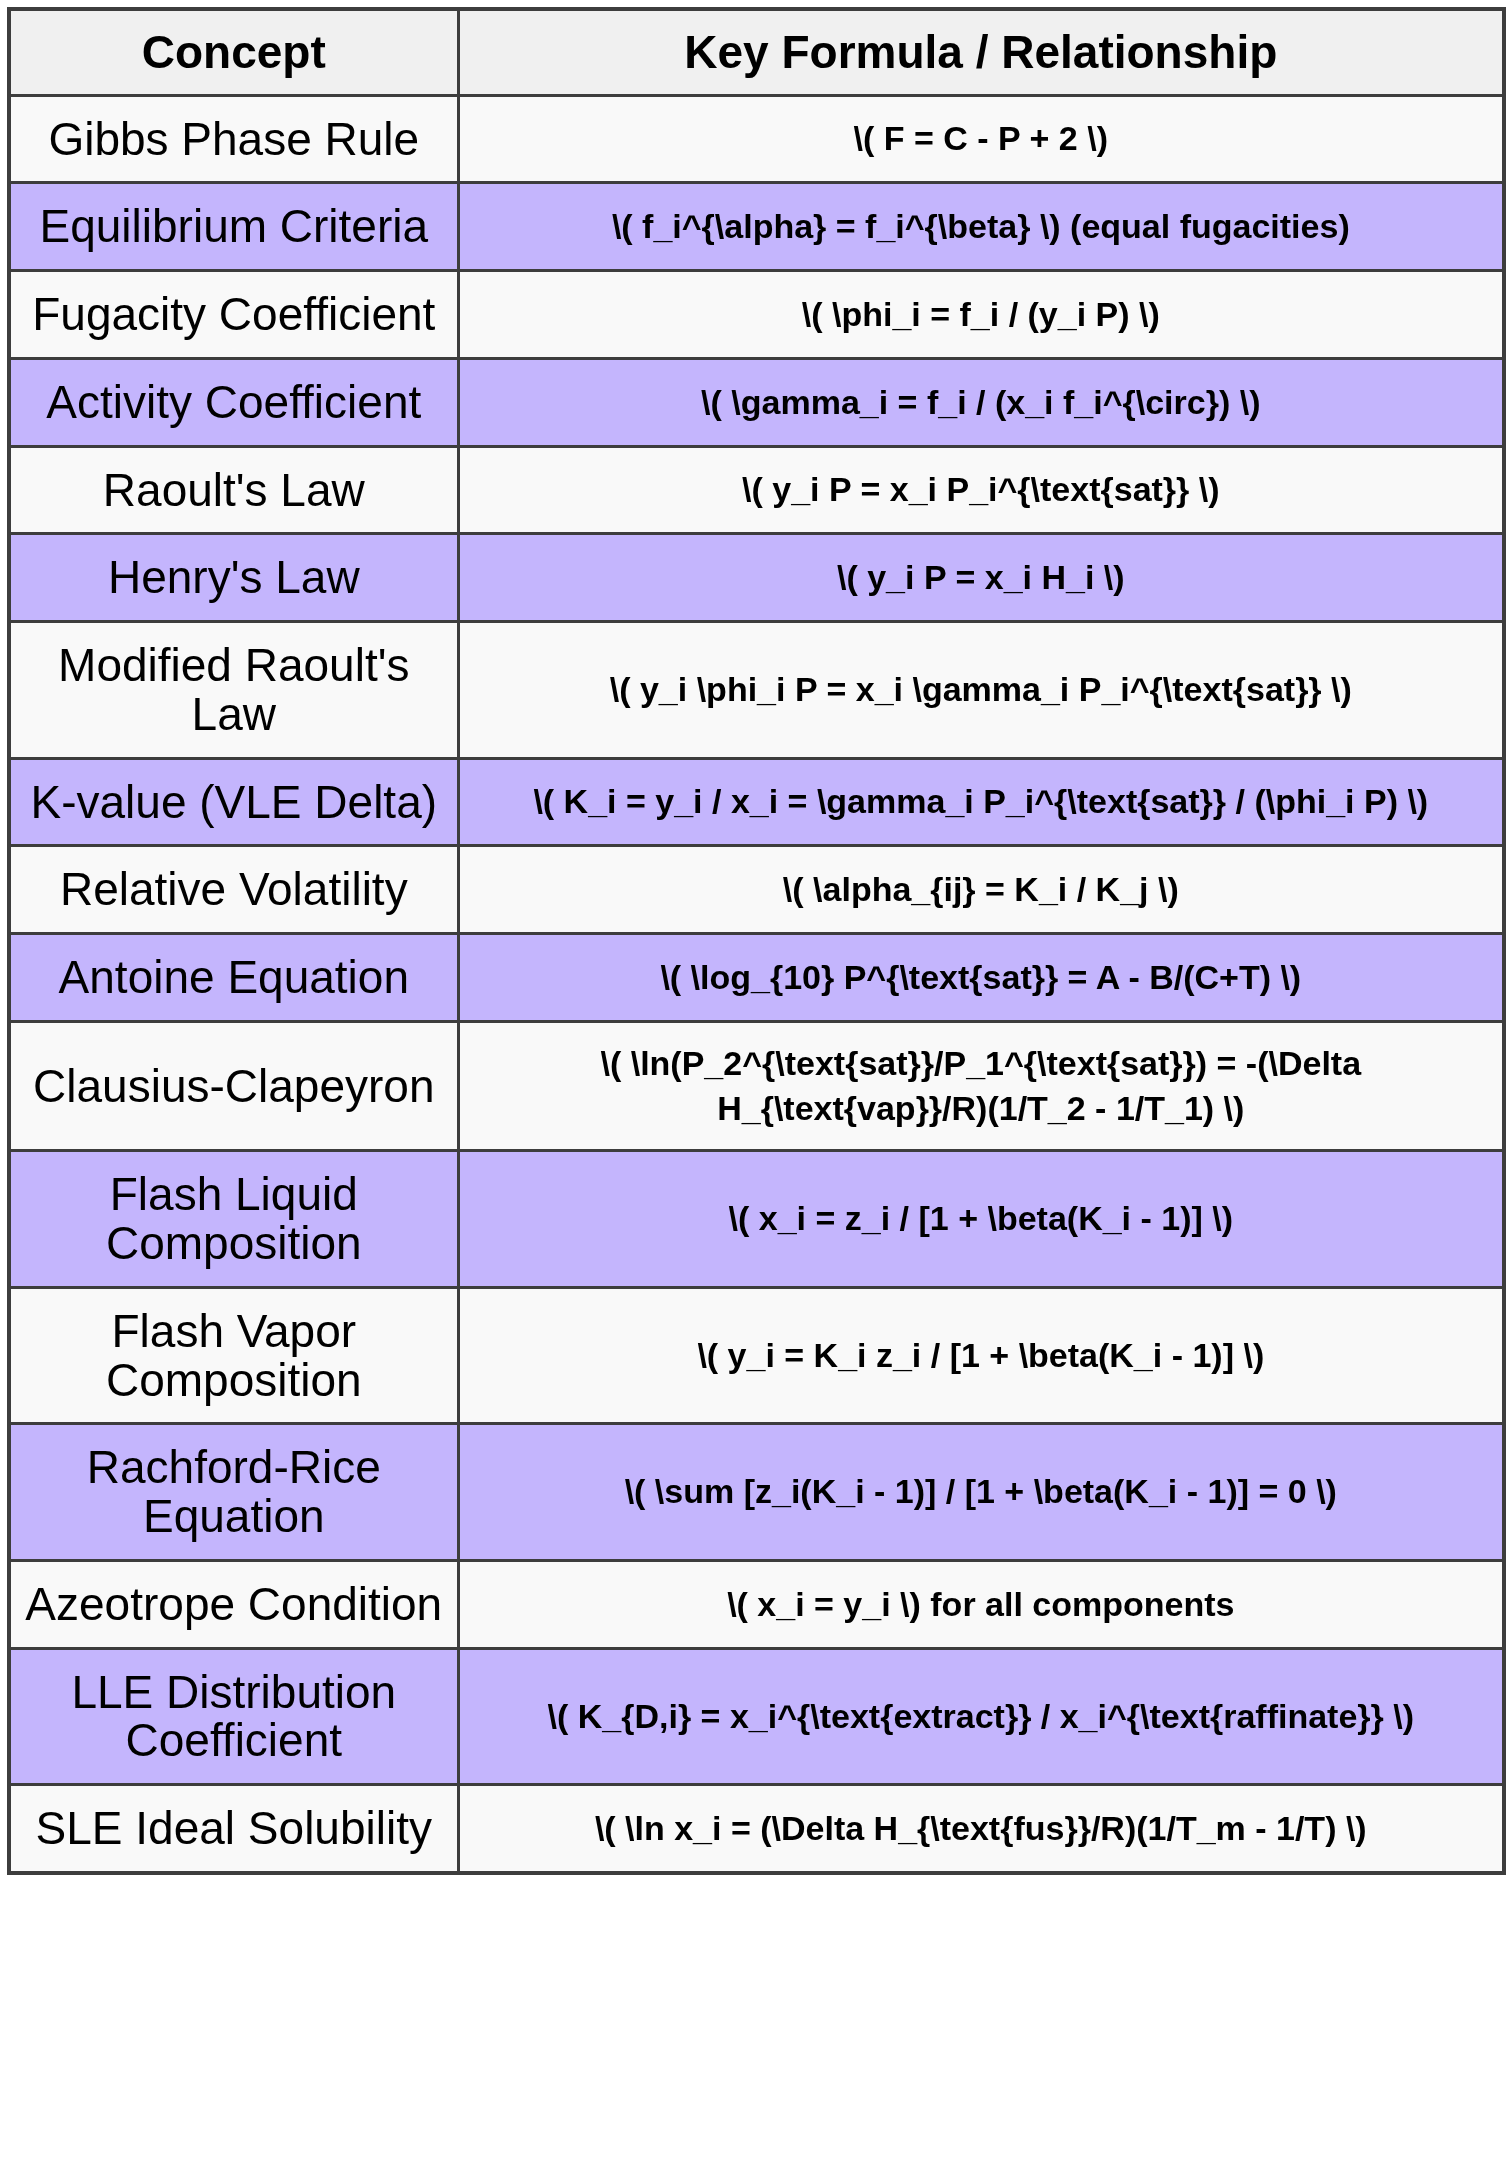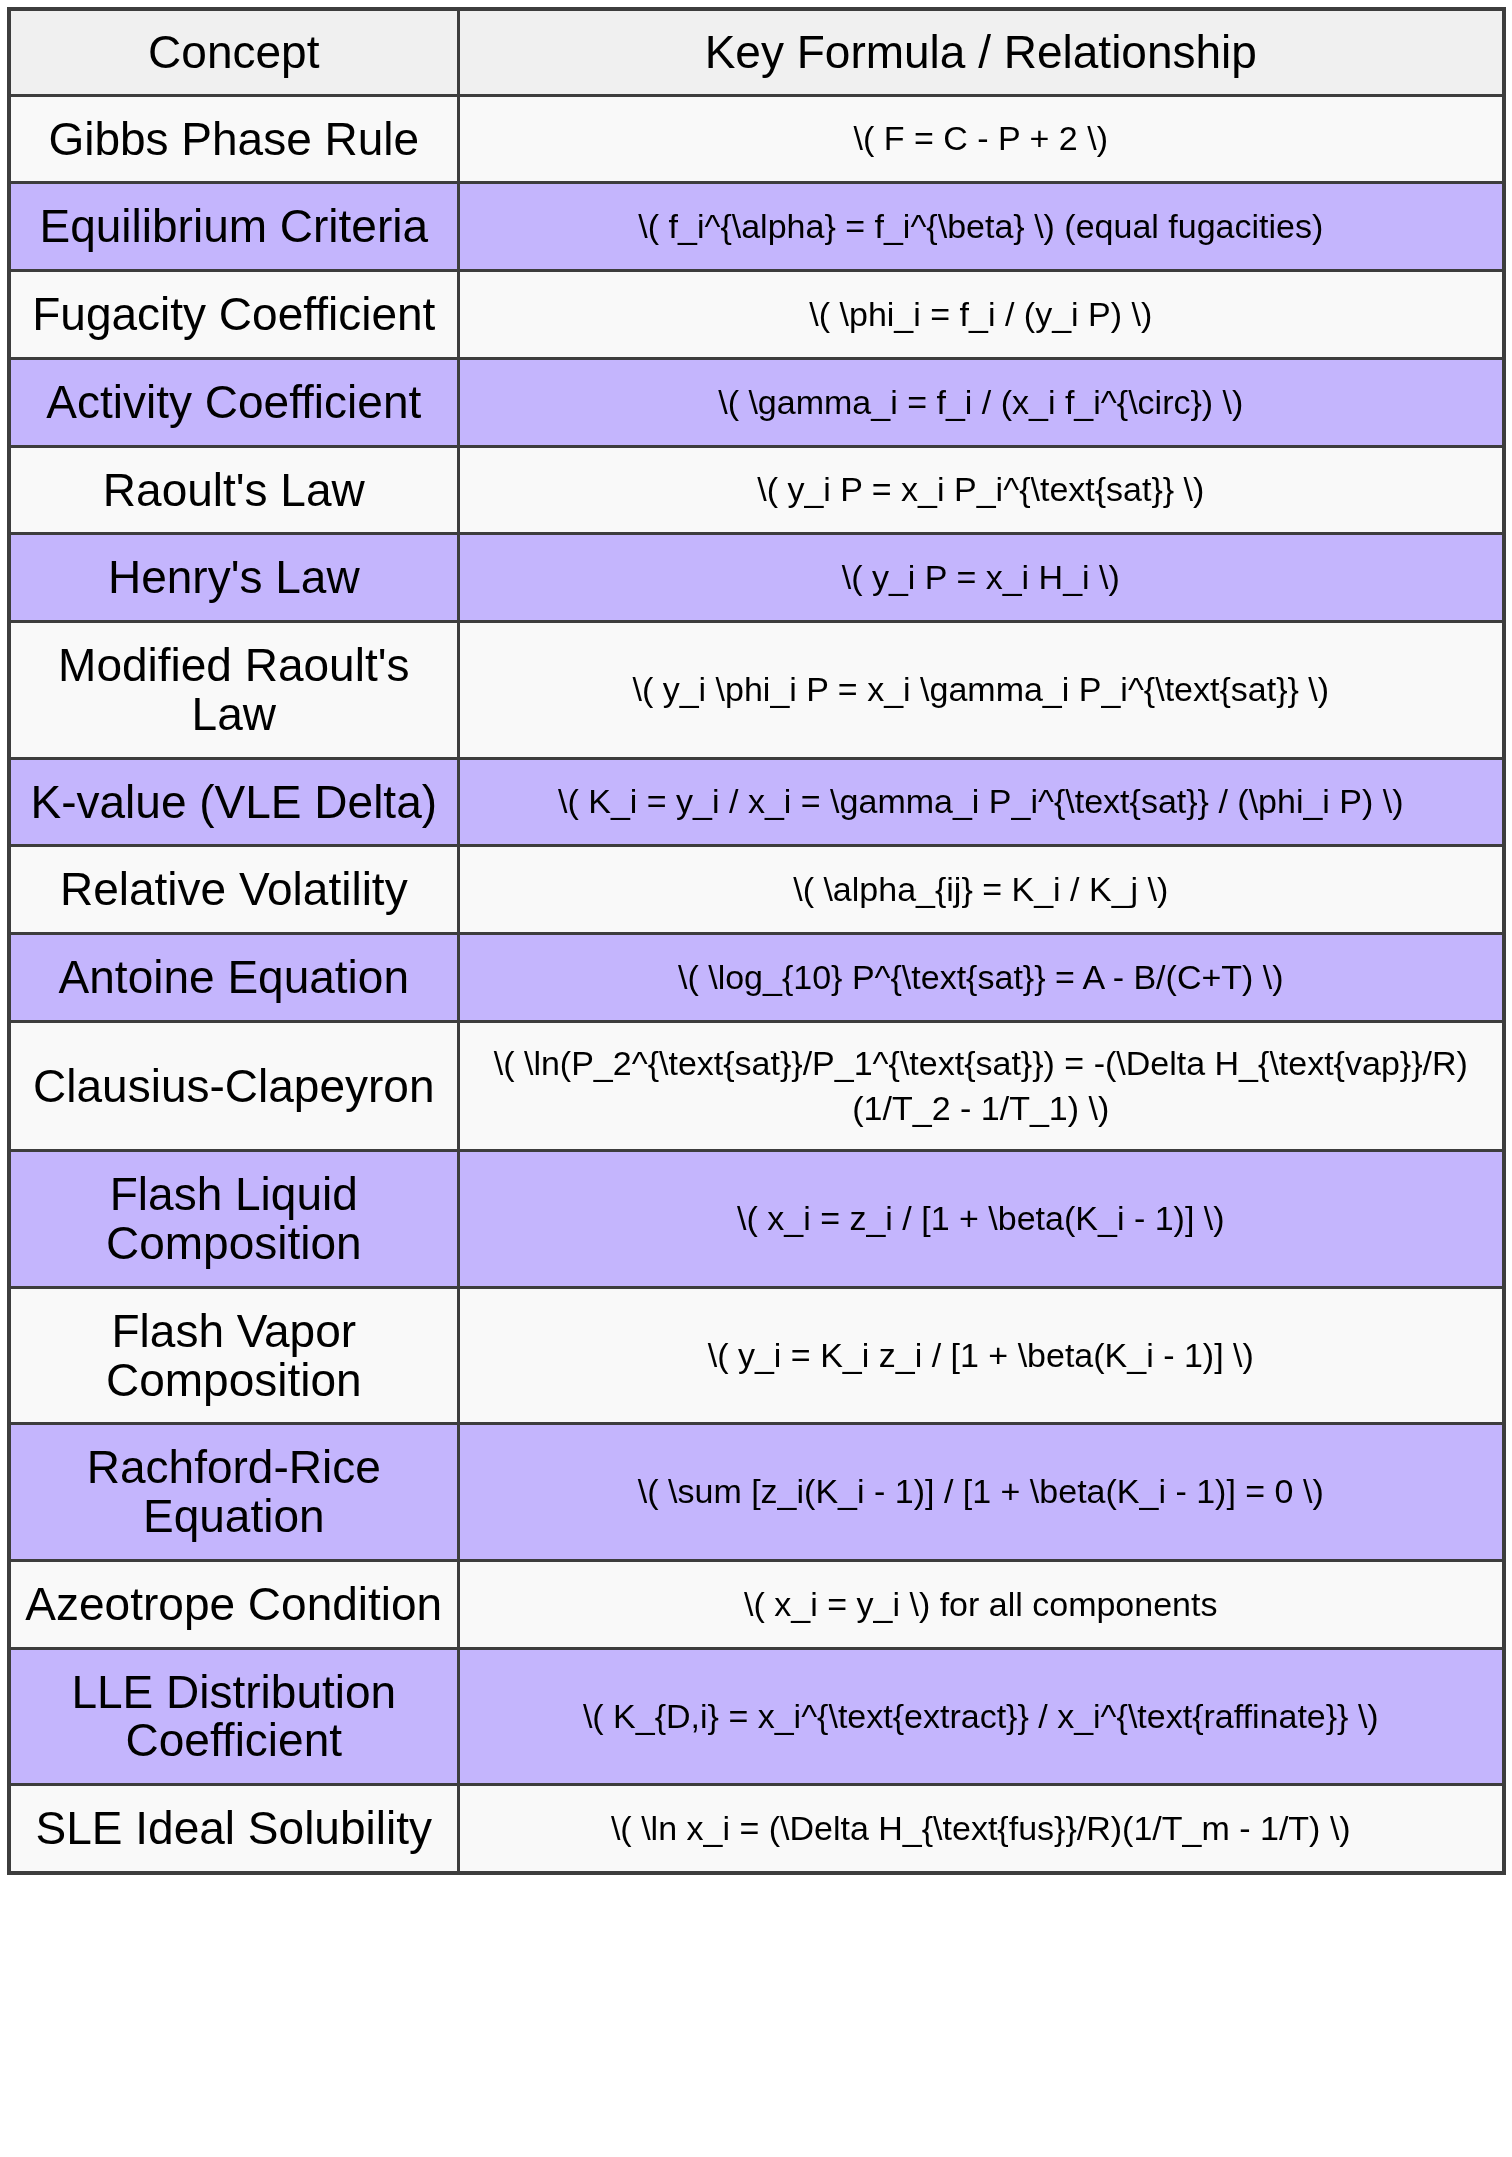--- a/index.html
+++ b/index.html
@@ -22,37 +22,37 @@
   .formula-table td {
     border: 3px solid #3d3d3d;
     text-align: center;
     vertical-align: middle;
     color: #000000;
     overflow-wrap: break-word;
   }
   .formula-table th {
     background: #f0f0f0;
     font-size: 46px;
-    font-weight: normal;
+    font-weight: bold;
     line-height: 1.1;
     padding: 16px 12px;
   }
   .formula-table th.col-concept,
   .formula-table td.concept {
     width: 28.2%;
   }
   .formula-table td.concept {
     font-size: 46px;
     font-weight: normal;
     line-height: 1.06;
     padding: 18px 12px;
   }
   .formula-table td.formula {
     font-size: 34px;
-    font-weight: normal;
+    font-weight: bold;
     line-height: 1.33;
     padding: 18px 14px;
   }
   .formula-table tbody tr {
     background: #c4b5fd;
   }
   .formula-table tbody tr:nth-child(odd) {
     background: #f9f9f9;
   }
 </style>

